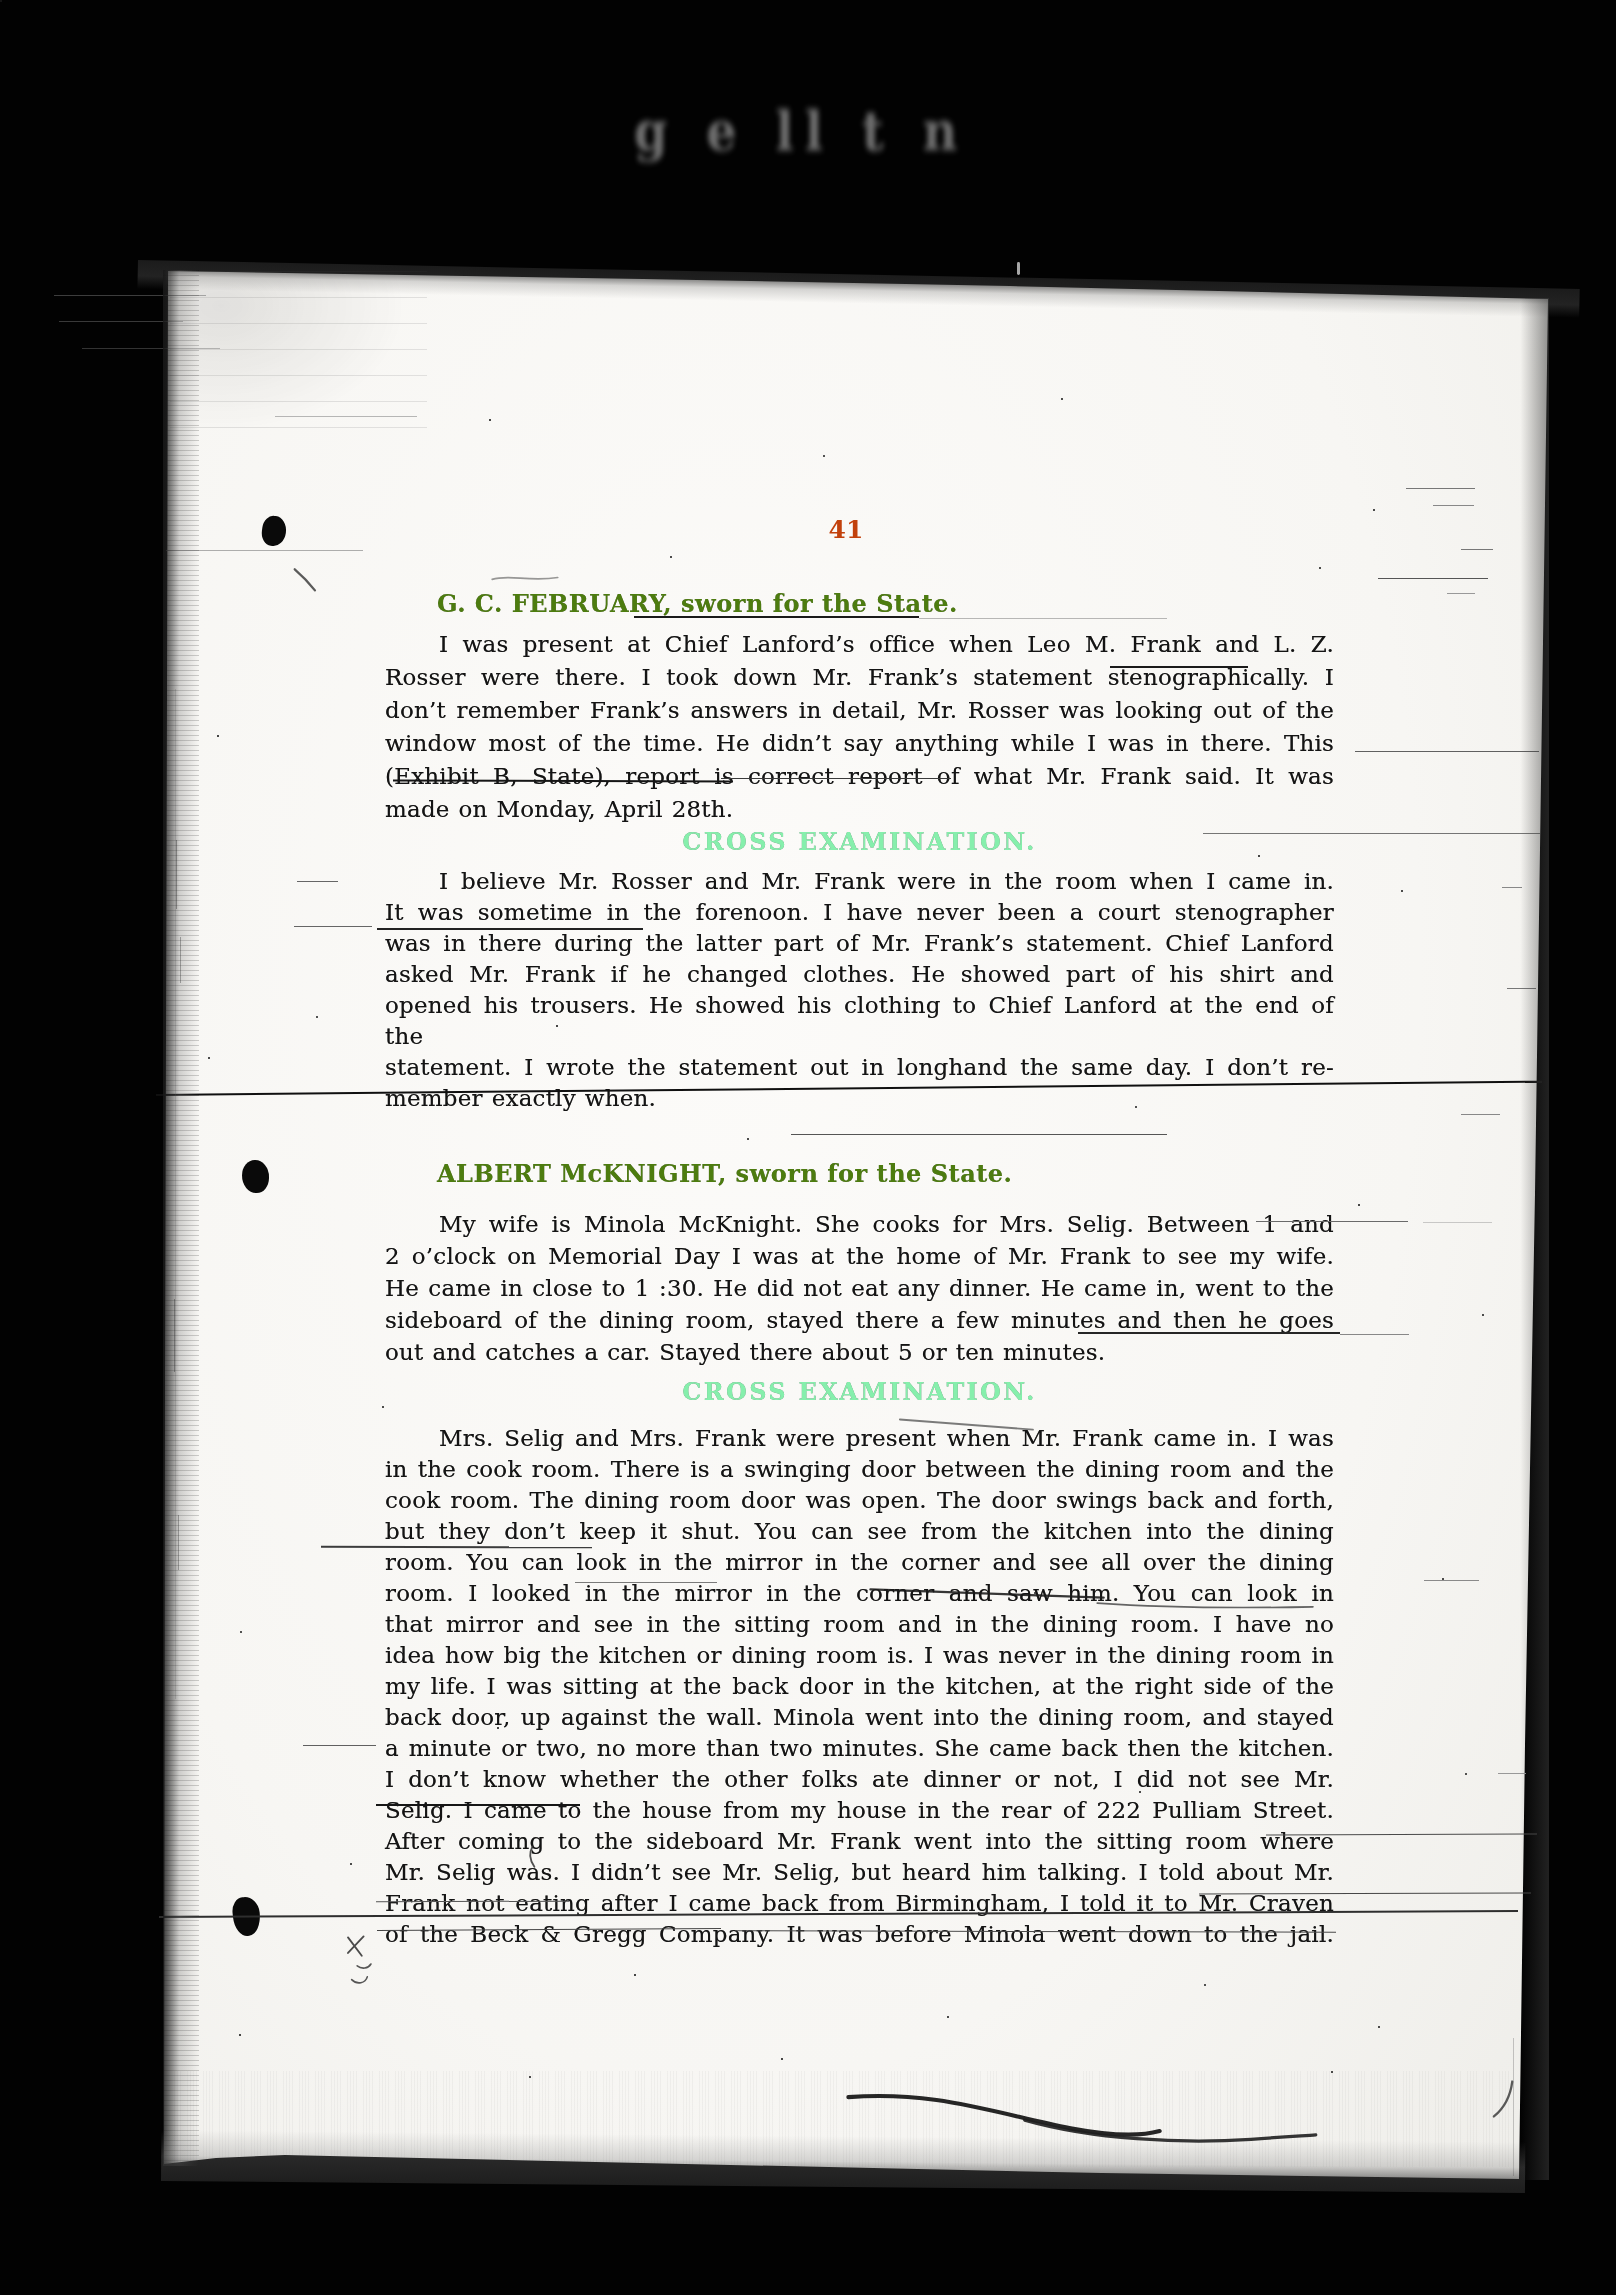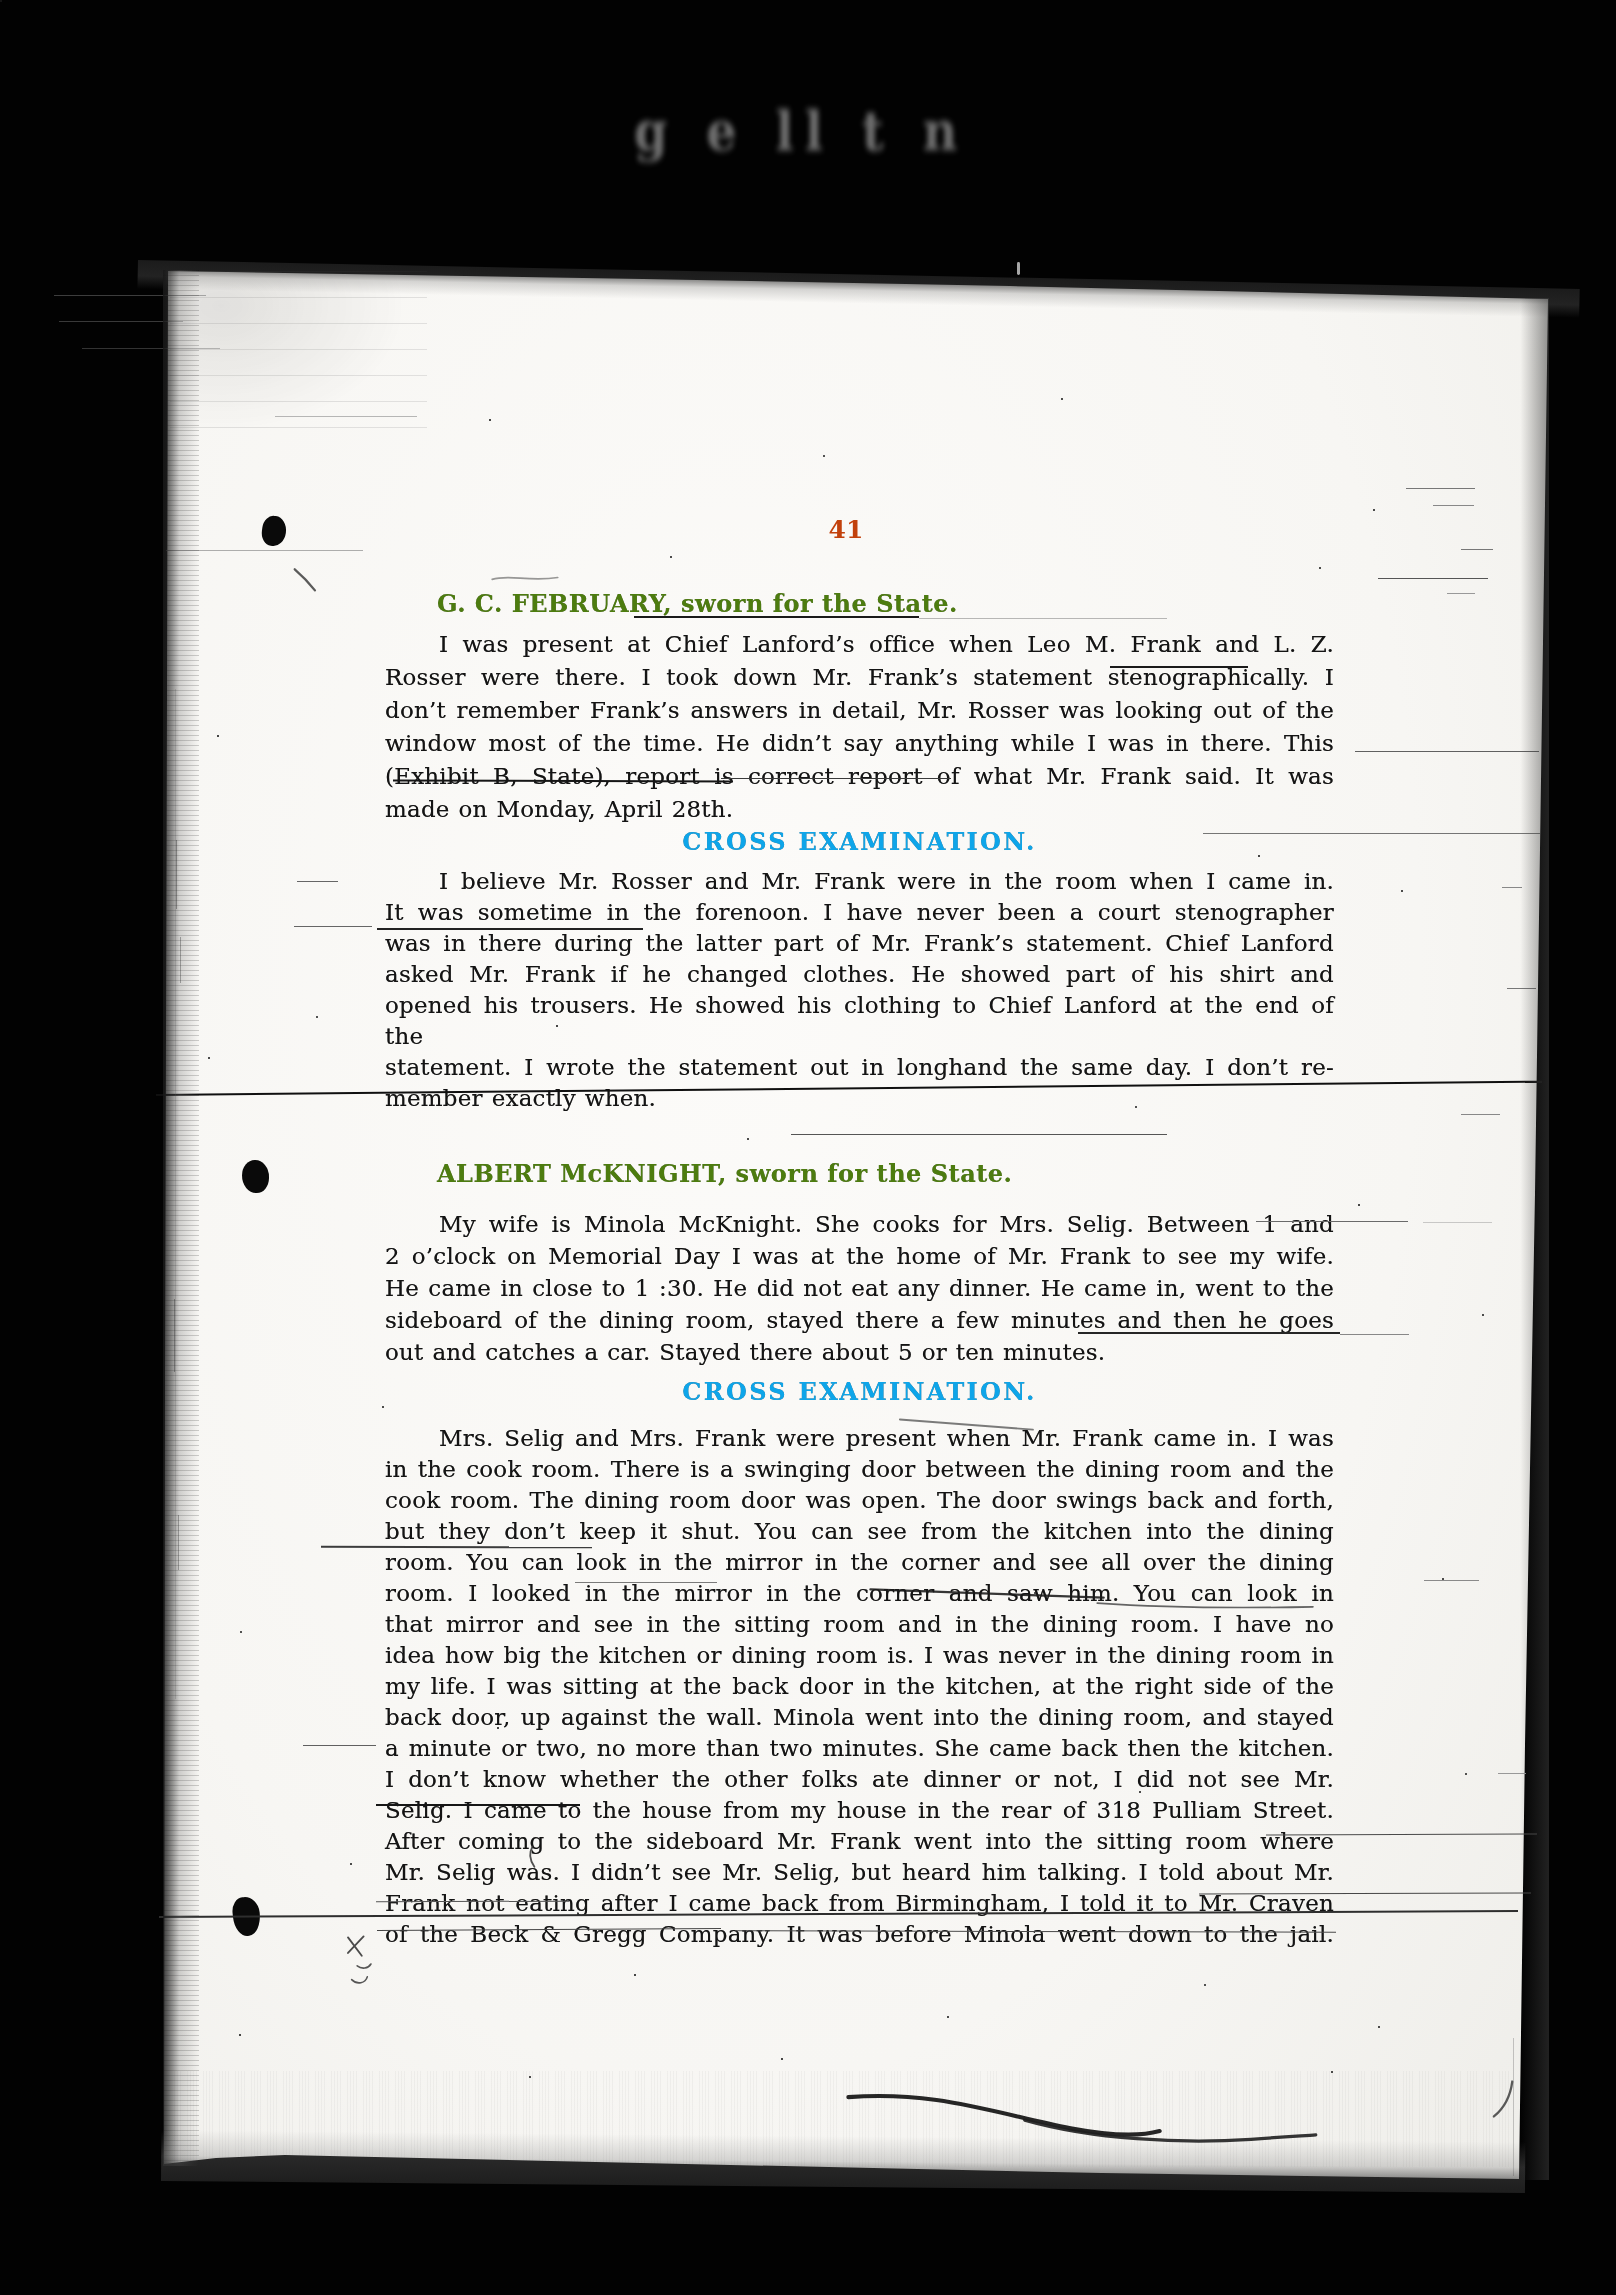--- a/index.html
+++ b/index.html
@@ -37,21 +37,21 @@
     font-size:23px;letter-spacing:0.2px;word-spacing:1.4px;
     text-shadow:0 0 0.6px rgba(10,10,10,.55);}
   .ln{text-align:justify;text-align-last:justify;}
   .b1 .ln{line-height:33px;} .b2 .ln{line-height:31px;}
   .b3 .ln{line-height:32px;} .b4 .ln{line-height:31px;}
   .ln.first{padding-left:54px;}
   .ln.last{text-align-last:left;}
   .h-wit{position:absolute;left:385px;width:949px;z-index:3;padding-left:52px;
     font-size:24px;font-weight:700;color:#4d7c0f;text-shadow:0 0 0.6px rgba(0,0,0,.5);letter-spacing:0.5px;}
   .h-cross{position:absolute;left:385px;width:949px;z-index:3;text-align:center;
-    font-size:24px;font-weight:700;letter-spacing:2.3px;color:#0ea5e9;text-shadow:0 0 0.6px rgba(0,0,0,.55);}
+    font-size:24px;font-weight:700;letter-spacing:2.3px;color:#86efac;text-shadow:0 0 0.6px rgba(0,0,0,.55);}
   .pagenum{position:absolute;left:807px;top:515px;width:78px;z-index:3;text-align:center;
     font-size:25px;font-weight:700;color:#c2410c;}
   .ghost{position:absolute;left:634px;top:103px;z-index:2;color:#7a7a7a;
     font-size:48px;font-weight:700;letter-spacing:11px;filter:blur(2.8px);
     transform:scaleY(1.12);opacity:.9;}
   
   .mk{position:absolute;z-index:4;background:#1a1a1a;}
   .blob{position:absolute;z-index:4;background:#0a0a0a;}
   .dotset{position:absolute;left:0;top:0;width:1.8px;height:2.3px;border-radius:50%;z-index:3;}
   svg.scratch{position:absolute;left:0;top:0;z-index:4;pointer-events:none;}
@@ -109,21 +109,21 @@
     <div class="ln">cook room.  The dining room door was open.  The door swings back and forth,</div>
     <div class="ln">but they don’t keep it shut.  You can see from the kitchen into the dining</div>
     <div class="ln">room.  You can look in the mirror in the corner and see all over the dining</div>
     <div class="ln">room.  I looked in the mirror in the corner and saw him.  You can look in</div>
     <div class="ln">that mirror and see in the sitting room and in the dining room.  I have no</div>
     <div class="ln">idea how big the kitchen or dining room is.  I was never in the dining room in</div>
     <div class="ln">my life.  I was sitting at the back door in the kitchen, at the right side of the</div>
     <div class="ln">back door, up against the wall.  Minola went into the dining room, and stayed</div>
     <div class="ln">a minute or two, no more than two minutes.  She came back then the kitchen.</div>
     <div class="ln">I don’t know whether the other folks ate dinner or not, I did not see Mr.</div>
-    <div class="ln">Selig.  I came to the house from my house in the rear of 318 Pulliam Street.</div>
+    <div class="ln">Selig.  I came to the house from my house in the rear of 222 Pulliam Street.</div>
     <div class="ln">After coming to the sideboard Mr. Frank went into the sitting room where</div>
     <div class="ln">Mr. Selig was.  I didn’t see Mr. Selig, but heard him talking.  I told about Mr.</div>
     <div class="ln">Frank not eating after I came back from Birmingham, I told it to Mr. Craven</div>
     <div class="ln">of the Beck &amp; Gregg Company.  It was before Minola went down to the jail.</div>
   </div>
 
   <div class="blob" style="left:262px;top:516px;width:24px;height:30px;border-radius:46% 54% 52% 48%;transform:rotate(8deg)"></div>
   <div class="blob" style="left:242px;top:1160px;width:27px;height:33px;border-radius:48% 52% 46% 54%"></div>
   <div class="blob" style="left:233px;top:1897px;width:27px;height:39px;border-radius:44% 56% 50% 50% / 40% 45% 60% 55%;transform:rotate(-6deg)"></div>
 

